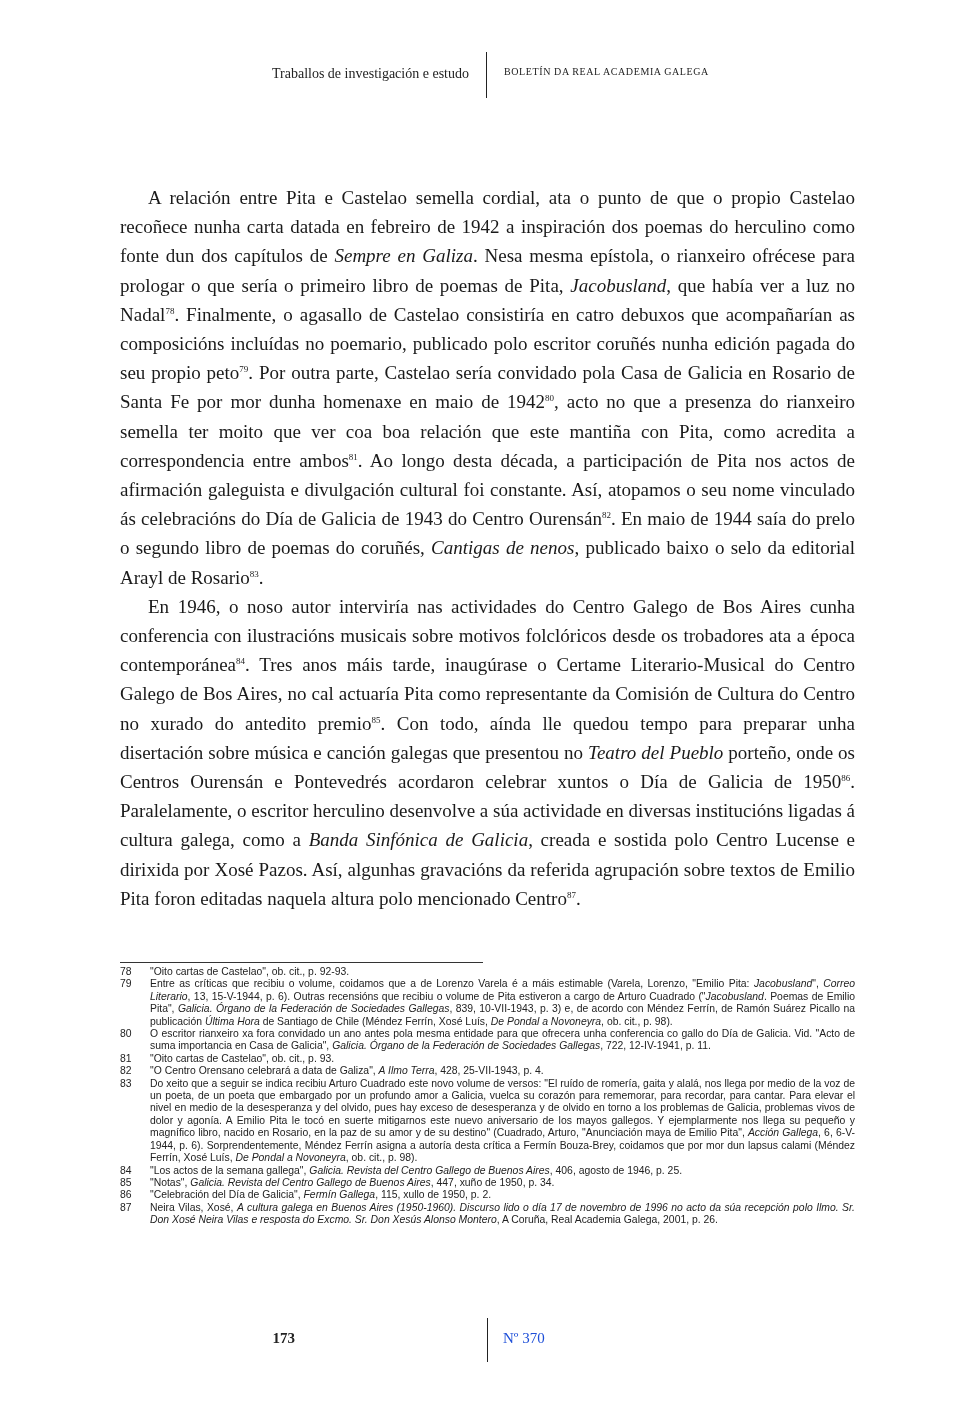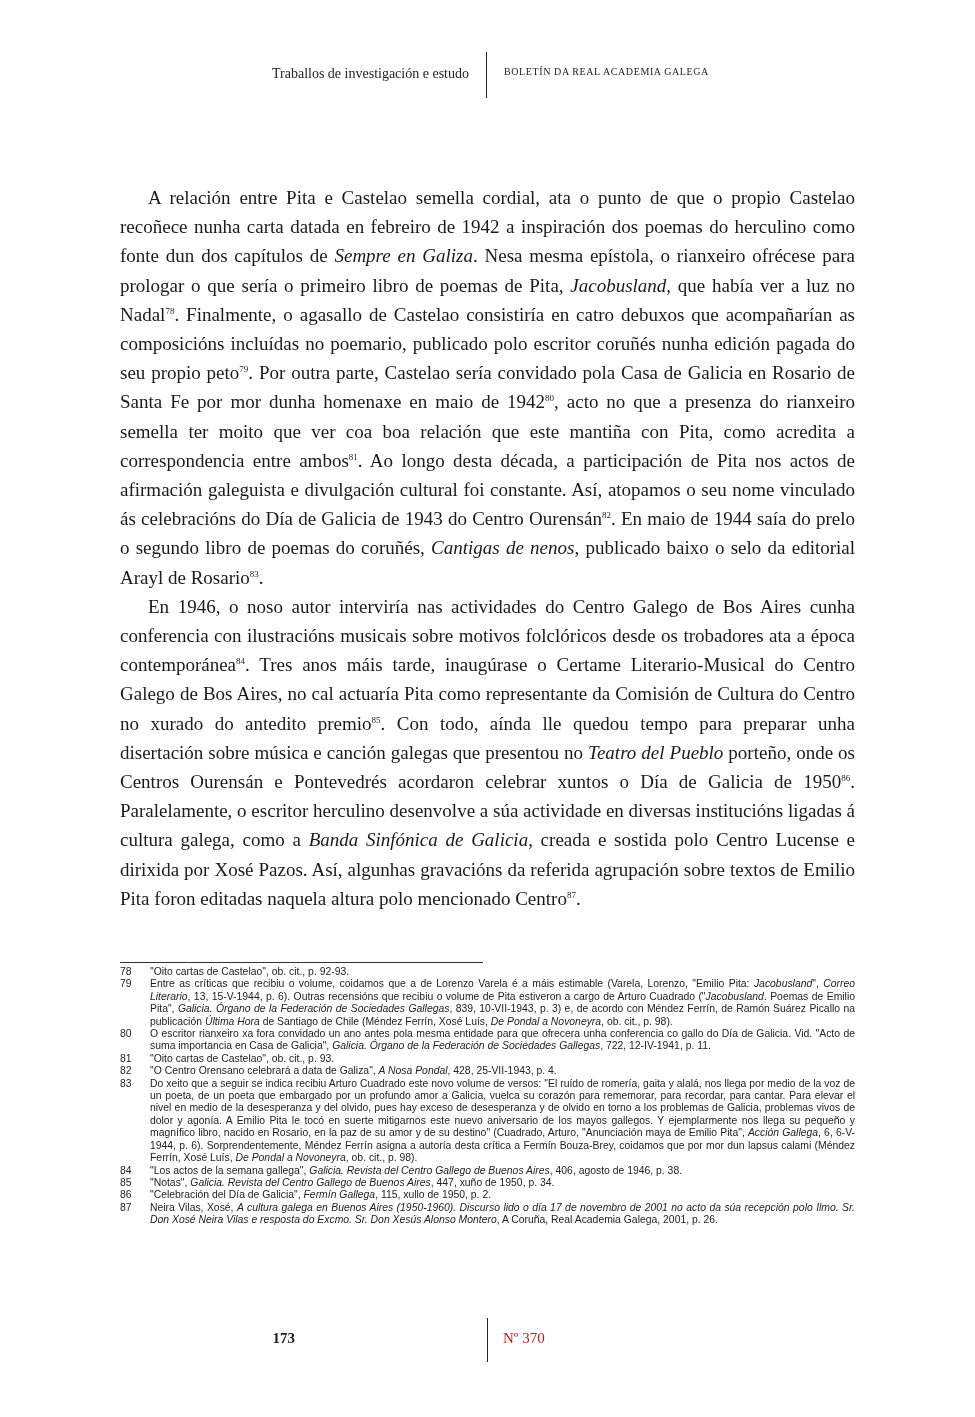--- a/index.html
+++ b/index.html
@@ -14,21 +14,21 @@
   sup { font-size: 9px; line-height: 0; vertical-align: super; }
   .fn-rule { position: absolute; left: 120px; top: 962px; width: 363px; height: 1px; background: #333; }
   .footnotes { position: absolute; left: 120px; top: 966px; width: 735px; font-family: "Liberation Sans", sans-serif; font-size: 10.4px; line-height: 12.4px; color: #222; }
   .fn { display: flex; margin: 0; }
   .fn-num { width: 30px; flex: 0 0 30px; }
   .fn-text { flex: 1; text-align: justify; }
   .fn-text i { font-style: italic; }
   .footer { position: absolute; top: 1318px; left: 0; width: 813px; height: 44px; }
   .footer-page { position: absolute; right: 518px; top: 12px; font-size: 15px; font-weight: bold; color: #222; }
   .footer-rule { position: absolute; left: 487px; top: 0; width: 1px; height: 44px; background: #222; }
-  .footer-issue { position: absolute; left: 503px; top: 12px; font-size: 15px; color: #b91c1c; }
+  .footer-issue { position: absolute; left: 503px; top: 12px; font-size: 15px; color: #1d4ed8; }
 </style>
 </head>
 <body>
 
 <div class="header">
   <span class="header-left">Traballos de investigación e estudo</span>
   <span class="header-rule"></span>
   <span class="header-right">BOLETÍN DA REAL ACADEMIA GALEGA</span>
 </div>
 
@@ -50,41 +50,41 @@
     <div class="fn">
       <span class="fn-num">80</span>
       <span class="fn-text"><span>O escritor rianxeiro xa fora convidado un ano antes pola mesma entidade para que ofrecera unha conferencia co gallo do Día de Galicia. Vid. "Acto de suma importancia en Casa de Galicia", </span><i>Galicia. Órgano de la Federación de Sociedades Gallegas</i><span>, 722, 12-IV-1941, p. 11.</span></span>
     </div>
     <div class="fn">
       <span class="fn-num">81</span>
       <span class="fn-text"><span>"Oito cartas de Castelao", ob. cit., p. 93.</span></span>
     </div>
     <div class="fn">
       <span class="fn-num">82</span>
-      <span class="fn-text"><span>"O Centro Orensano celebrará a data de Galiza", </span><i>A Nosa Pondal</i><span>, 428, 25-VII-1943, p. 4.</span></span>
+      <span class="fn-text"><span>"O Centro Orensano celebrará a data de Galiza", </span><i>A Ilmo Terra</i><span>, 428, 25-VII-1943, p. 4.</span></span>
     </div>
     <div class="fn">
       <span class="fn-num">83</span>
       <span class="fn-text"><span>Do xeito que a seguir se indica recibiu Arturo Cuadrado este novo volume de versos: "El ruído de romería, gaita y alalá, nos llega por medio de la voz de un poeta, de un poeta que embargado por un profundo amor a Galicia, vuelca su corazón para rememorar, para recordar, para cantar. Para elevar el nivel en medio de la desesperanza y del olvido, pues hay exceso de desesperanza y de olvido en torno a los problemas de Galicia, problemas vivos de dolor y agonía. A Emilio Pita le tocó en suerte mitigarnos este nuevo aniversario de los mayos gallegos. Y ejemplarmente nos llega su pequeño y magnífico libro, nacido en Rosario, en la paz de su amor y de su destino" (Cuadrado, Arturo, "Anunciación maya de Emilio Pita", </span><i>Acción Gallega</i><span>, 6, 6-V-1944, p. 6). Sorprendentemente, Méndez Ferrín asigna a autoría desta crítica a Fermín Bouza-Brey, coidamos que por mor dun lapsus calami (Méndez Ferrín, Xosé Luís, </span><i>De Pondal a Novoneyra</i><span>, ob. cit., p. 98).</span></span>
     </div>
     <div class="fn">
       <span class="fn-num">84</span>
-      <span class="fn-text"><span>"Los actos de la semana gallega", </span><i>Galicia. Revista del Centro Gallego de Buenos Aires</i><span>, 406, agosto de 1946, p. 38.</span></span>
+      <span class="fn-text"><span>"Los actos de la semana gallega", </span><i>Galicia. Revista del Centro Gallego de Buenos Aires</i><span>, 406, agosto de 1946, p. 25.</span></span>
     </div>
     <div class="fn">
       <span class="fn-num">85</span>
       <span class="fn-text"><span>"Notas", </span><i>Galicia. Revista del Centro Gallego de Buenos Aires</i><span>, 447, xuño de 1950, p. 34.</span></span>
     </div>
     <div class="fn">
       <span class="fn-num">86</span>
       <span class="fn-text"><span>"Celebración del Día de Galicia", </span><i>Fermín Gallega</i><span>, 115, xullo de 1950, p. 2.</span></span>
     </div>
     <div class="fn">
       <span class="fn-num">87</span>
-      <span class="fn-text"><span>Neira Vilas, Xosé, </span><i>A cultura galega en Buenos Aires (1950-1960). Discurso lido o día 17 de novembro de 2001 no acto da súa recepción polo Ilmo. Sr. Don Xosé Neira Vilas e resposta do Excmo. Sr. Don Xesús Alonso Montero</i><span>, A Coruña, Real Academia Galega, 2001, p. 26.</span></span>
+      <span class="fn-text"><span>Neira Vilas, Xosé, </span><i>A cultura galega en Buenos Aires (1950-1960). Discurso lido o día 17 de novembro de 1996 no acto da súa recepción polo Ilmo. Sr. Don Xosé Neira Vilas e resposta do Excmo. Sr. Don Xesús Alonso Montero</i><span>, A Coruña, Real Academia Galega, 2001, p. 26.</span></span>
     </div>
   </div>
 
 <div class="footer">
   <span class="footer-page">173</span>
   <span class="footer-rule"></span>
   <span class="footer-issue">Nº 370</span>
 </div>
 
 </body></html>

